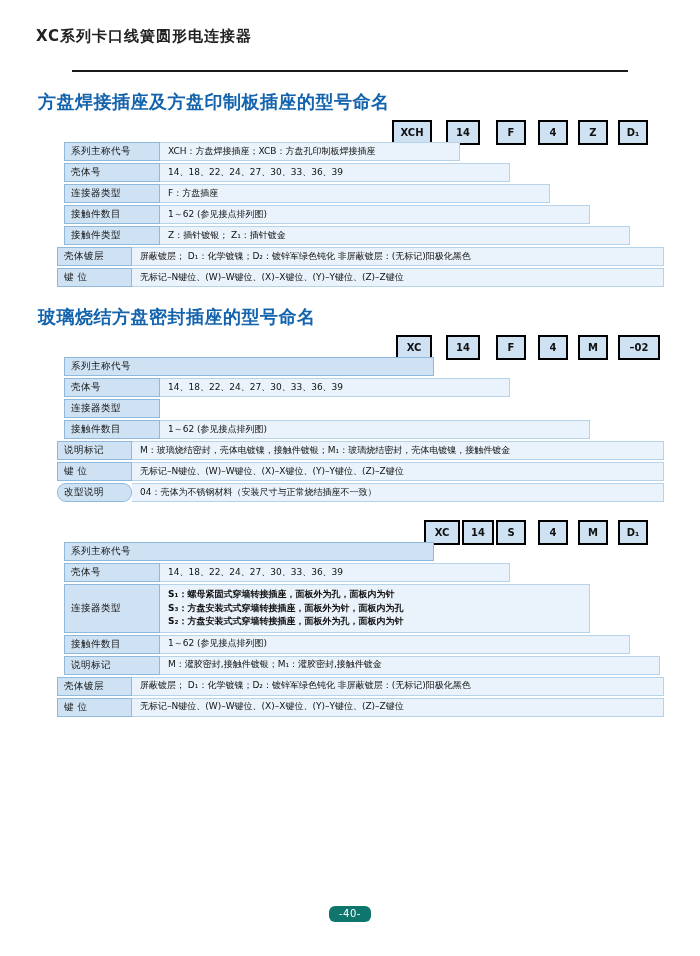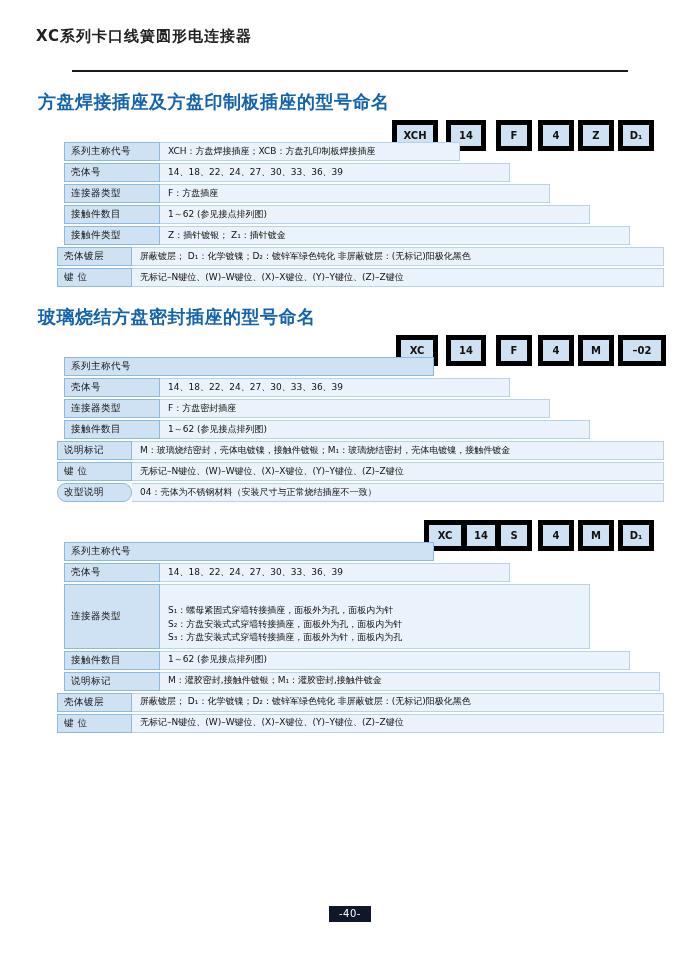--- a/index.html
+++ b/index.html
@@ -94,21 +94,21 @@
   .code-row {
     position: relative;
     height: 22px;
     margin-bottom: 0px;
   }
   .code-cell {
     position: absolute;
     top: 0;
     height: 21px;
     background: #cfe2f3;
-    border: 5px solid #000000;
+    border: 2px solid #000000;
     font-size: 10px;
     color: #111;
     display: flex;
     align-items: center;
     justify-content: center;
     font-weight: bold;
   }
 
   
   .ladder {
@@ -140,44 +140,45 @@
     color: #111;
     display: flex;
     align-items: center;
     padding: 0 8px;
     box-sizing: border-box;
     flex: 1 1 auto;
     line-height: 1.5;
   }
   .lbody.multi {
     display: block;
-    padding-top: 19px;
+    padding-top: 3px;
     padding-bottom: 3px;
+    font-weight: bold;
   }
   .lbody .ln { display: block; }
   .spacer-seg {
     background: #ffffff;
     border: none;
   }
 
   
   .pagenum {
     position: absolute;
     left: 0;
     right: 0;
     bottom: 34px;
     text-align: center;
   }
   .pagenum span {
     display: inline-block;
-    background: #0f172a;
+    background: #0f766e;
     color: #fff;
     font-size: 10px;
     padding: 2px 10px 3px 10px;
-    border-radius: 0;
+    border-radius: 6px;
     letter-spacing: 0.5px;
   }
 </style>
 </head>
 <body>
 
 <div class="page">
 
   <div class="header">
     <div class="header-title">XC系列卡口线簧圆形电连接器</div>
@@ -249,21 +250,20 @@
             <div class="lhead" style="width: 370px; min-height: 19px;">系列主称代号</div>
           </div>
           <div class="lrow">
             <div class="spacer-seg" style="width: 28px;"></div>
             <div class="lhead" style="width: 96px; min-height: 19px;">壳体号</div>
             <div class="lbody" style="flex: 0 0 350px; min-height: 19px;">14、18、22、24、27、30、33、36、39</div>
           </div>
           <div class="lrow">
             <div class="spacer-seg" style="width: 28px;"></div>
             <div class="lhead" style="width: 96px; min-height: 19px;">连接器类型</div>
-            <div class="lbody" style="flex: 0 0 390px; min-height: 19px;">F：方盘密封插座</div>
           </div>
           <div class="lrow">
             <div class="spacer-seg" style="width: 28px;"></div>
             <div class="lhead" style="width: 96px; min-height: 19px;">接触件数目</div>
             <div class="lbody" style="flex: 0 0 430px; min-height: 19px;">1～62 (参见接点排列图)</div>
           </div>
           <div class="lrow">
             <div class="spacer-seg" style="width: 28px;"></div>
             <div class="lhead" style="width: 96px; min-height: 19px;">说明标记</div>
             <div class="lbody" style="flex: 0 0 532px; min-height: 19px;">M：玻璃烧结密封，壳体电镀镍，接触件镀银；M₁：玻璃烧结密封，壳体电镀镍，接触件镀金</div>
@@ -297,22 +297,22 @@
           <div class="lrow">
             <div class="spacer-seg" style="width: 28px;"></div>
             <div class="lhead" style="width: 96px; min-height: 19px;">壳体号</div>
             <div class="lbody" style="flex: 0 0 350px; min-height: 19px;">14、18、22、24、27、30、33、36、39</div>
           </div>
           <div class="lrow">
             <div class="spacer-seg" style="width: 28px;"></div>
             <div class="lhead" style="width: 96px; min-height: 19px;">连接器类型</div>
             <div class="lbody multi" style="flex: 0 0 430px;">
               <span class="ln">S₁：螺母紧固式穿墙转接插座，面板外为孔，面板内为针</span>
+              <span class="ln">S₃：方盘安装式式穿墙转接插座，面板外为针，面板内为孔</span>
               <span class="ln">S₂：方盘安装式式穿墙转接插座，面板外为孔，面板内为针</span>
-              <span class="ln">S₃：方盘安装式式穿墙转接插座，面板外为针，面板内为孔</span>
             </div>
           </div>
           <div class="lrow">
             <div class="spacer-seg" style="width: 28px;"></div>
             <div class="lhead" style="width: 96px; min-height: 19px;">接触件数目</div>
             <div class="lbody" style="flex: 0 0 470px; min-height: 19px;">1～62 (参见接点排列图)</div>
           </div>
           <div class="lrow">
             <div class="spacer-seg" style="width: 28px;"></div>
             <div class="lhead" style="width: 96px; min-height: 19px;">说明标记</div>

